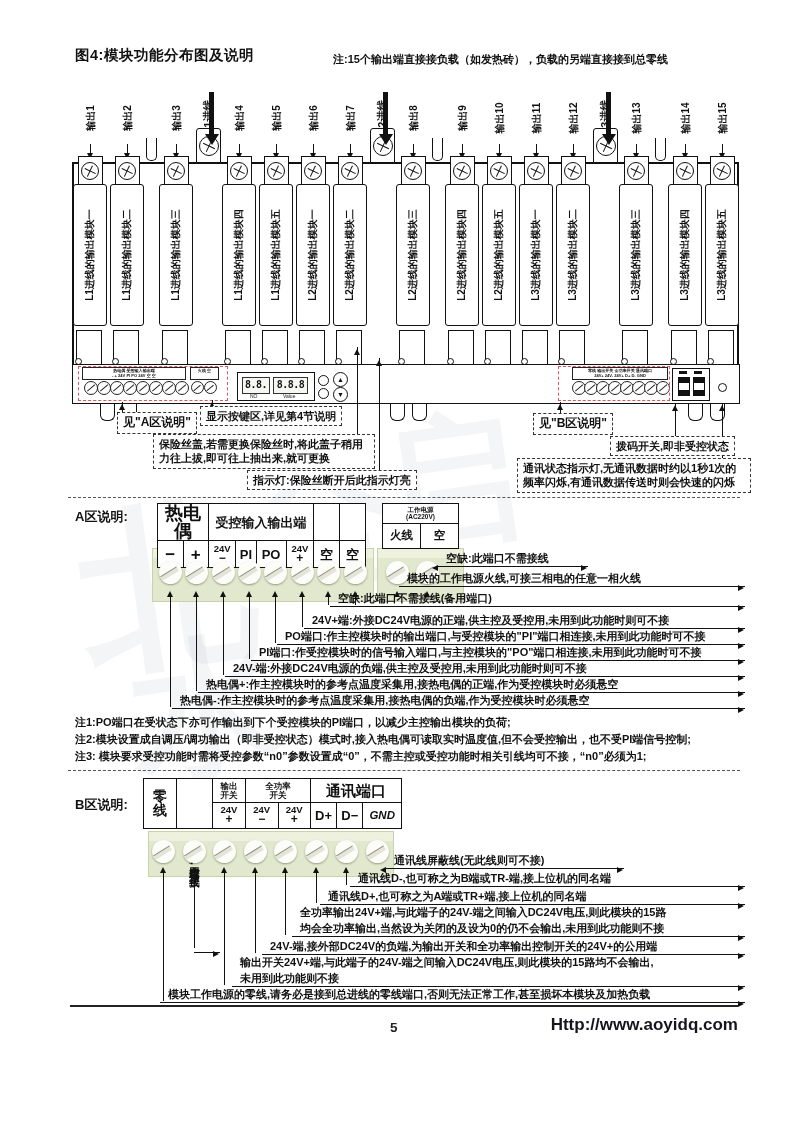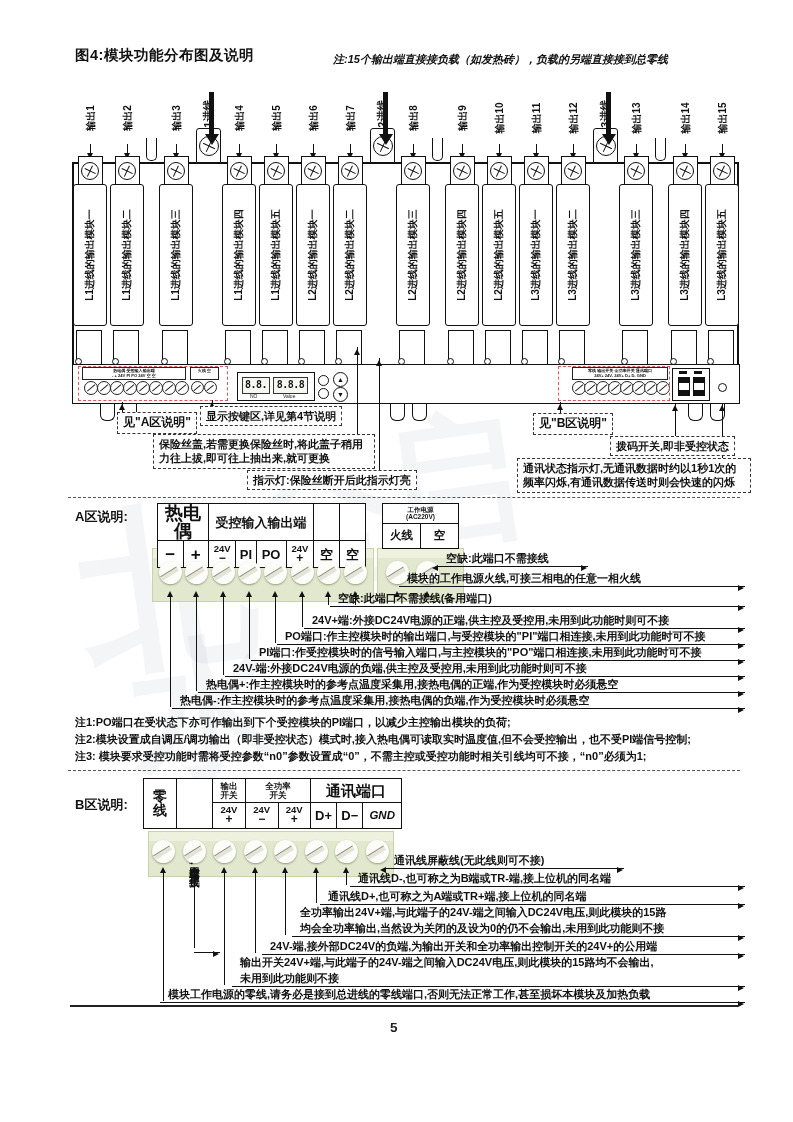--- a/index.html
+++ b/index.html
@@ -2,21 +2,21 @@
 <html><head>
 <meta charset="utf-8">
 <style>
   html,body{margin:0;padding:0;background:#888;}
   body{font-family:"Liberation Sans","DejaVu Sans",sans-serif;}
   .page{position:relative;width:793px;height:1122px;background:#fff;margin:0 auto;overflow:hidden;color:#111;}
   
   .wm{position:absolute;color:#3a4a66;opacity:0.05;font-weight:bold;pointer-events:none;z-index:0;}
   
   .title{position:absolute;left:75px;top:46px;font-size:14.5px;font-weight:bold;letter-spacing:.5px;}
-  .top-note{position:absolute;left:333px;top:52px;font-size:11px;font-weight:bold;font-style:italic;}
+  .top-note{position:absolute;left:333px;top:52px;font-size:11px;font-weight:bold;}
   
   .line{position:absolute;background:#111;}
   .panel{position:absolute;left:72px;top:364px;width:666px;height:38px;border:1.6px solid #111;background:#fff;z-index:2;}
   
   #module-row{position:absolute;left:72px;top:92px;width:669px;height:272px;display:flex;z-index:1;}
   .col{position:relative;height:272px;}
   .rot{position:absolute;left:50%;top:50%;transform:translate(-50%,-50%) rotate(-90deg);white-space:nowrap;}
   .rotwrap{position:absolute;left:0;width:100%;}
   .out-lbl{font-size:10px;font-weight:bold;}
   .feed-lbl{font-size:11px;font-weight:bold;}
@@ -624,14 +624,15 @@
       <div class="cline noline" style="left: 232px; top: 956px; width: 503px;">输出开关24V+端,与此端子的24V-端之间输入DC24V电压,则此模块的15路均不会输出,</div>
       <div class="cline" style="left: 232px; top: 972px; width: 503px;">未用到此功能则不接<div class="rarr"></div></div>
       <div class="cline" style="left: 160px; top: 988px; width: 575px;">模块工作电源的零线,请务必是接到总进线的零线端口,否则无法正常工作,甚至损坏本模块及加热负载<div class="rarr"></div></div>
       <div class="cline" style="left: 194px; top: 938px; width: 16px;">
         <div class="rarr"></div>
       </div>
     </div>
 
   <div class="hline" style="top:1005px;"></div>
   <div class="pageno">5</div>
+  <div class="site">Http://www.aoyidq.com</div>
 
 </div>
 
 </body></html>

